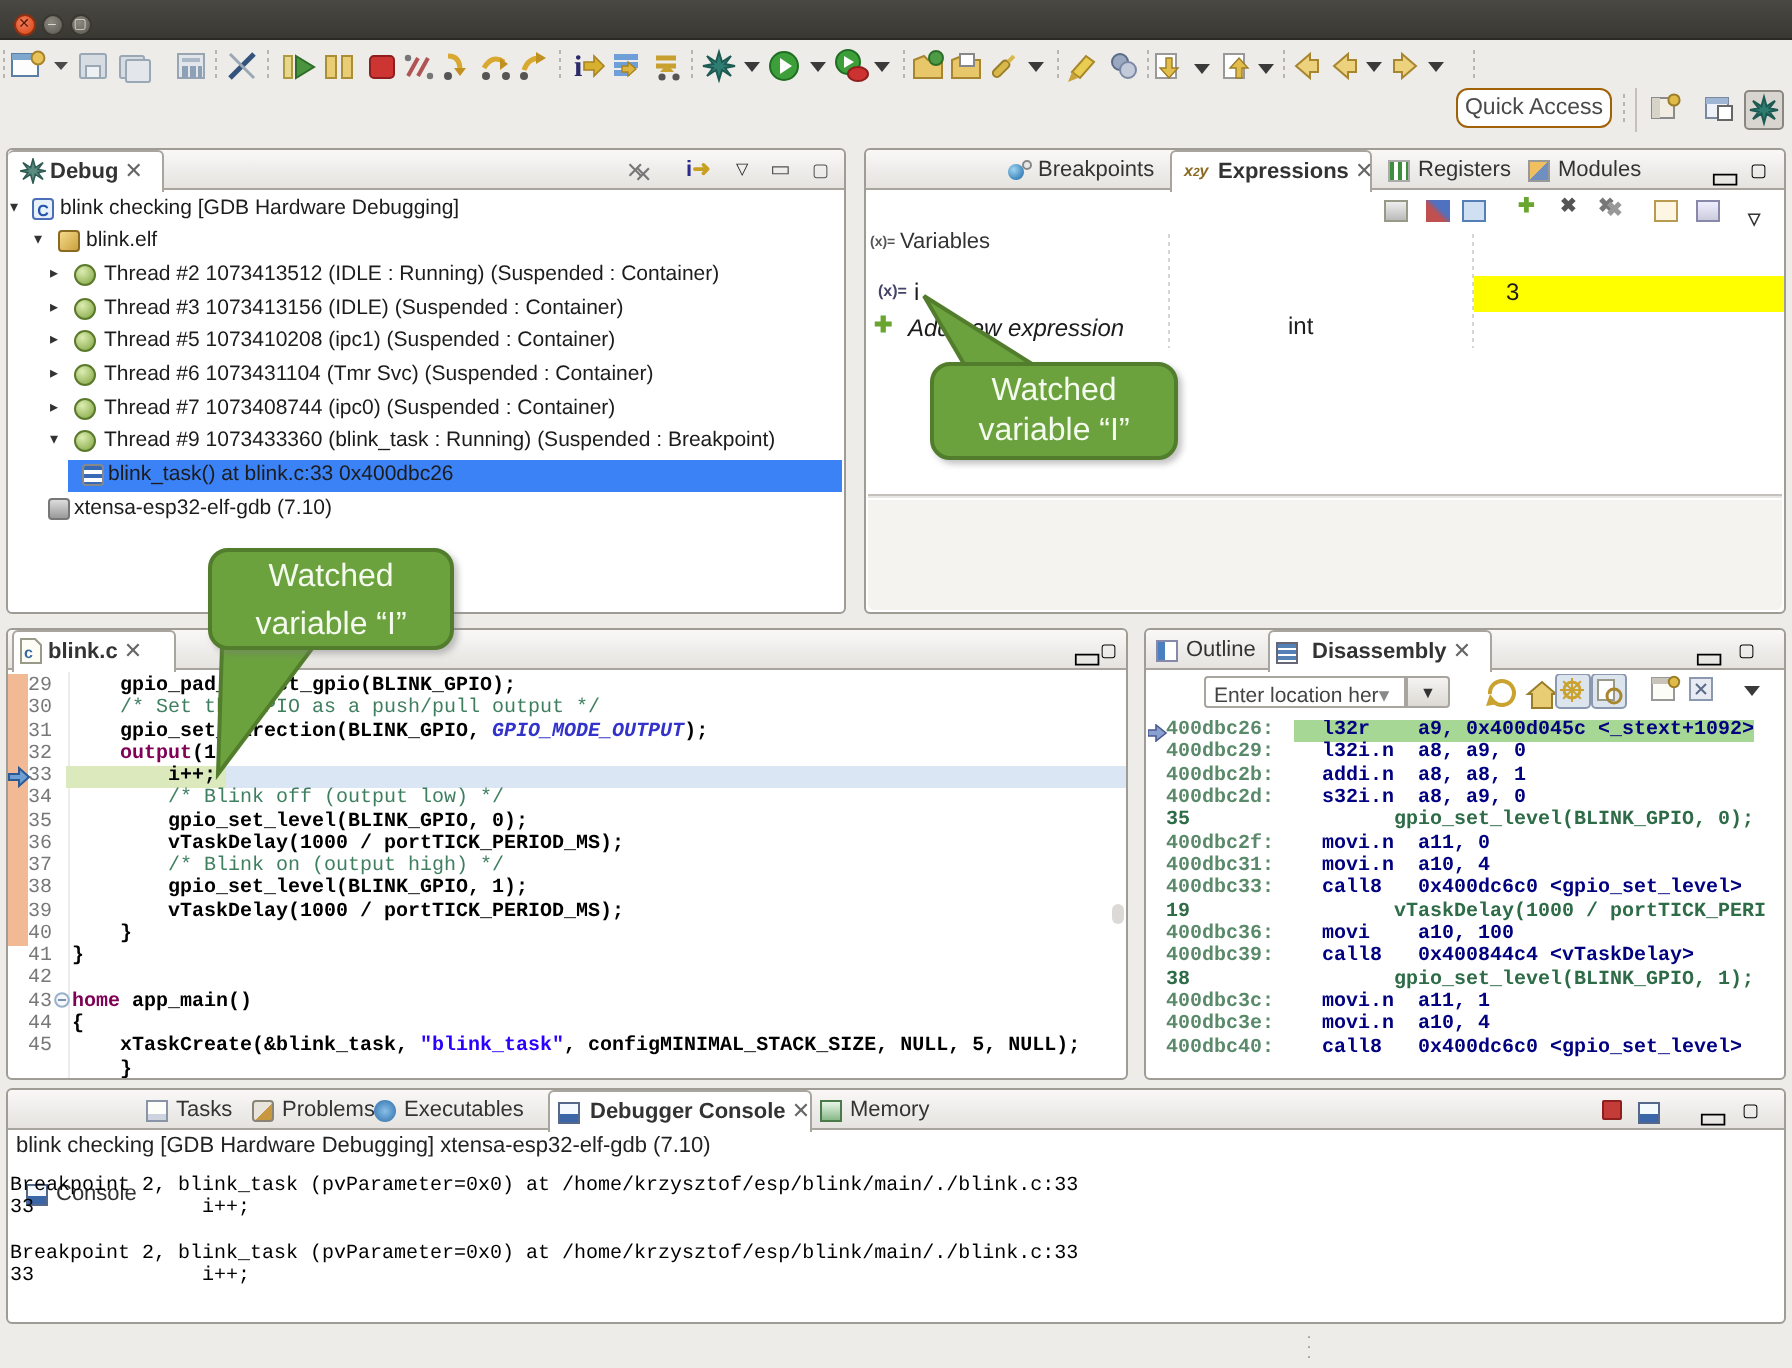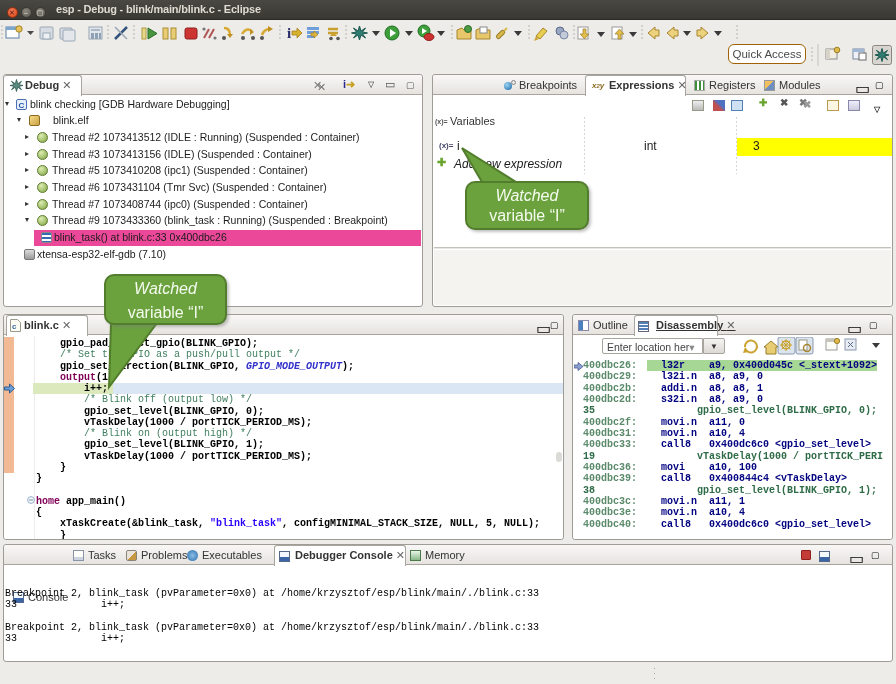--- a/index.html
+++ b/index.html
@@ -75,21 +75,21 @@
 
 
 #console-panel { left:3px; top:544px; width:890px; height:118px; }
 #con-label { position:absolute; left:4px; top:22px; font-size:11px; color:#222; }
 #con-pre { position:absolute; left:1px; top:43px; font-size:10px; line-height:11.3px; color:#000; }
 
 
 .callout { position:absolute; background:#6ba23e; border:2px solid #527d2c; border-radius:10px;
   color:#f4fbee; font-size:16px; text-align:center; z-index:30;
   box-shadow:2px 2px 3px rgba(120,120,120,0.45); }
-.callout .l1 { margin-top:4px;font-style:italic; }
+.callout .l1 { margin-top:4px; }
 .callout .l2 { margin-top:4px; }
 svg.tail { position:absolute; z-index:29; overflow:visible; }
 
 
 .arr { position:absolute; left:1px; top:2px; font-size:8px; color:#333; }
 .ic { position:absolute; top:2px; width:11px; height:11px; text-decoration:none;
   font-size:8px; font-weight:bold; text-align:center; line-height:11px; border-radius:2px; }
 .ic-elf { background:linear-gradient(135deg,#f5d98a,#caa23f); border:1px solid #8a6a20; }
 .ic-th  { background:radial-gradient(circle at 35% 30%,#dcedb2,#7fa33e); border:1px solid #5b7a2c; border-radius:50%; }
 .ic-sf  { background:repeating-linear-gradient(#3769b5 0 2px,#fdfdfd 2px 4px); border:1px solid #888; }
@@ -104,21 +104,20 @@
 #expr-toolbar { position:absolute; left:0; top:22px; width:459px; height:20px; }
 .etxt { position:absolute; font-size:12px; color:#1c1c1c; }
 </style>
 </head>
 <body>
 
 <div id="titlebar">
   <div class="wbtn" id="btn-close">✕</div>
   <div class="wbtn" id="btn-min">–</div>
   <div class="wbtn" id="btn-max">▢</div>
-  <div id="title-text">esp - Debug - blink/main/blink.c - Eclipse</div>
 </div>
 
 <div id="toolbar">
 <svg width="896" height="24" viewBox="0 0 896 24">
   <g>
 
     <g stroke="#b9b6b1" stroke-dasharray="2,2">
           <line x1="2" y1="4" x2="2" y2="20"></line>
           <line x1="108" y1="4" x2="108" y2="20"></line>
           <line x1="134" y1="4" x2="134" y2="20"></line>
@@ -261,21 +260,21 @@
   </div>
   <div id="debug-tree">
     <div class="trow" style="left:0;top:1px;">
         <span class="arr">▾</span>
         <ins class="ic" style="left:12px;background:#e8f0fa;border:1px solid #4a6fb8;color:#2255aa;">C</ins>
         <span class="tx" style="left:26px;">blink checking [GDB Hardware Debugging]</span>
       </div>
     <div class="trow" style="left:0;top:17px;">
         <span class="arr" style="left:13px;">▾</span>
         <ins class="ic ic-elf" style="left:25px;"></ins>
-        <span class="tx" style="left:49px;">blink.elf</span>
+        <span class="tx" style="left:39px;">blink.elf</span>
       </div>
     <div class="trow" style="left:0;top:34px;">
         <span class="arr" style="left:21px;">▸</span>
         <ins class="ic ic-th" style="left:33px;"></ins>
         <span class="tx" style="left:48px;">Thread #2 1073413512 (IDLE : Running) (Suspended : Container)</span>
       </div>
     <div class="trow" style="left:0;top:51px;">
         <span class="arr" style="left:21px;">▸</span>
         <ins class="ic ic-th" style="left:33px;"></ins>
         <span class="tx" style="left:48px;">Thread #3 1073413156 (IDLE) (Suspended : Container)</span>
@@ -293,21 +292,21 @@
     <div class="trow" style="left:0;top:101px;">
         <span class="arr" style="left:21px;">▸</span>
         <ins class="ic ic-th" style="left:33px;"></ins>
         <span class="tx" style="left:48px;">Thread #7 1073408744 (ipc0) (Suspended : Container)</span>
       </div>
     <div class="trow" style="left:0;top:117px;">
         <span class="arr" style="left:21px;">▾</span>
         <ins class="ic ic-th" style="left:33px;"></ins>
         <span class="tx" style="left:48px;">Thread #9 1073433360 (blink_task : Running) (Suspended : Breakpoint)</span>
       </div>
-    <div class="trow" style="left:30px;top:134px;right:1px;background:#ec4899;">
+    <div class="trow" style="left:30px;top:134px;right:1px;background:#3b82f6;">
         <ins class="ic ic-sf" style="left:7px;"></ins>
         <span class="tx" style="left:20px;">blink_task() at blink.c:33 0x400dbc26</span>
       </div>
     <div class="trow" style="left:0;top:151px;">
         <ins class="ic ic-gdb" style="left:20px;"></ins>
         <span class="tx" style="left:33px;">xtensa-esp32-elf-gdb (7.10)</span>
       </div>
   </div>
 </div>
 
@@ -333,21 +332,21 @@
     <i class="xico" style="left:394px;background:#fdf6e3;border:1px solid #b89b50;"></i>
     <i class="xico" style="left:415px;background:linear-gradient(#eef,#ccd);border:1px solid #88a;"></i>
     <b class="xg" style="left:441px;color:#333;font-size:8px;top:8px;">▽</b>
   </div>
   <div id="expr-table">
     <div style="position:absolute;left:151px;top:42px;width:1px;height:57px;background:repeating-linear-gradient(#d8d6d2 0 2px,transparent 2px 4px);"></div>
     <div style="position:absolute;left:303px;top:42px;width:1px;height:57px;background:repeating-linear-gradient(#d8d6d2 0 2px,transparent 2px 4px);"></div>
     <div style="position:absolute;left:304px;top:62.5px;width:155px;height:18px;background:#ffff00;"></div>
     <span class="etxt" style="left:6px;top:66px;color:#446;font-size:8px;font-weight:bold;">(x)=</span>
     <span class="etxt" style="left:24px;top:64px;">i</span>
-    <span class="etxt" style="left:167px;top:64px;padding-left:44px;">int</span>
+    <span class="etxt" style="left:167px;top:81px;padding-left:44px;">int</span>
     <span class="etxt" style="left:320px;top:64px;">3</span>
     <b class="xg" style="left:4px;top:81px;color:#6aa52f;font-size:11px;">✚</b>
     <span class="etxt" style="left:21px;top:82px;font-style:italic;">Add new expression</span>
     <div style="position:absolute;left:1px;top:172px;width:457px;height:2px;background:#e8e6e2;border-top:1px solid #c4c1bc;"></div>
     <div style="position:absolute;left:1px;top:175px;width:457px;height:55px;background:#f4f3f0;border-radius:0 0 3px 3px;"></div>
   </div>
 </div>
 
 <div class="panel" id="editor-panel">
   <div class="tabbar"></div>
@@ -364,20 +363,37 @@
     <svg style="position:absolute;left:0px;top:47px;" width="11" height="11" viewBox="0 0 11 11">
         <path d="M0.5 4 h5 V1 l5 4.5 l-5 4.5 V7 H0.5 z" fill="#6d9fd4" stroke="#2d5a94" stroke-width="1"></path>
       </svg>
     <svg style="position:absolute;left:23px;top:160px;" width="8" height="8" viewBox="0 0 8 8">
         <circle cx="4" cy="4" r="3.4" fill="#f4f8fc" stroke="#9ab0c8"></circle>
         <line x1="2" y1="4" x2="6" y2="4" stroke="#7a90a8"></line>
       </svg>
     <div style="position:absolute;right:1px;top:116px;width:6px;height:10px;background:#dcdad6;border-radius:3px;"></div>
     <div id="cur-blue" style="position:absolute;left:29px;top:47px;width:530px;height:11px;background:#dbe6f5;"></div>
     <div id="cur-green" style="position:absolute;left:29px;top:47px;width:80px;height:11px;background:#dbe9bd;"></div>
+    <pre id="linenums">29
+30
+31
+32
+33
+34
+35
+36
+37
+38
+39
+40
+41
+42
+43
+44
+45</pre>
     <pre id="code">    gpio_pad_select_gpio(BLINK_GPIO);
 <span class="cm">    /* Set the GPIO as a push/pull output */</span>
     gpio_set_direction(BLINK_GPIO, <span class="mac">GPIO_MODE_OUTPUT</span>);
     <span class="kw">output</span>(1)
         i++;
 <span class="cm">        /* Blink off (output low) */</span>
         gpio_set_level(BLINK_GPIO, 0);
         vTaskDelay(1000 / portTICK_PERIOD_MS);
 <span class="cm">        /* Blink on (output high) */</span>
         gpio_set_level(BLINK_GPIO, 1);
@@ -389,21 +405,21 @@
 {
     xTaskCreate(&amp;blink_task, <span class="str">"blink_task"</span>, configMINIMAL_STACK_SIZE, NULL, 5, NULL);
     }</pre>
   </div>
 </div>
 
 <div class="panel" id="disasm-panel">
   <div class="tabbar"></div>
   <div id="dis-tabs">
     <span class="tabtxt" style="left:5px;"><i class="mini" style="background:linear-gradient(90deg,#4a7fc0 40%,#fff 40%);border:1px solid #88a;"></i>Outline</span>
-    <div class="tab active" style="left:61px;width:84px;padding-left:21px;text-decoration:underline;">Disassembly <span style="font-weight:normal;color:#666;">✕</span></div>
+    <div class="tab active" style="left:61px;width:112px;padding-left:21px;">Disassembly <span style="font-weight:normal;color:#666;">✕</span></div>
     <span class="tabtxt" style="left:65px;top:5px;padding:0;">
         <i class="mini" style="background:repeating-linear-gradient(#5580b5 0 2px,#fff 2px 3px);border:1px solid #667;"></i>
       </span>
     <span class="minmax" style="right:36px;top:4px;">▭</span>
     <span class="minmax" style="right:14px;top:5px;font-size:9px;">▢</span>
   </div>
   <div id="dis-toolbar">
     <div style="position:absolute;left:29px;top:1px;width:101px;height:16px;background:#fff;border:1px solid #a8a49e;border-radius:2px 0 0 2px;font-size:10.5px;color:#444;padding:2px 0 0 4px;">Enter location her<span style="color:#888;">▾</span></div>
     <div style="position:absolute;left:130px;top:1px;width:22px;height:16px;background:linear-gradient(#f5f4f2,#dcd9d4);border:1px solid #a8a49e;border-radius:0 2px 2px 0;text-align:center;font-size:8px;color:#333;padding-top:3px;">▼</div>
     <svg style="position:absolute;left:162px;top:0px;" width="150" height="20" viewBox="0 0 150 20">
@@ -468,20 +484,21 @@
         <i class="mini" style="background:linear-gradient(#f4f8ff 55%,#3a66a8 55%);border:1px solid #55688a;"></i>
       </span>
     <span class="tabtxt" style="left:406px;"><i class="mini" style="background:linear-gradient(#e8f5e8,#88b888);border:1px solid #4a7a4a;"></i>Memory</span>
     <span style="position:absolute;left:797px;top:5px;width:10px;height:10px;background:#c43c38;border:1px solid #8e1f1e;border-radius:1px;"></span>
     <span class="tabtxt" style="left:815px;top:5px;padding:0;">
         <i class="mini" style="background:linear-gradient(#f4f8ff 55%,#3a66a8 55%);border:1px solid #55688a;"></i>
       </span>
     <span class="minmax" style="right:34px;top:4px;">▭</span>
     <span class="minmax" style="right:12px;top:5px;font-size:9px;">▢</span>
   </div>
+  <div id="con-label">blink checking [GDB Hardware Debugging] xtensa-esp32-elf-gdb (7.10)</div>
   <div id="con-pre-wrap">
       <pre id="con-pre">Breakpoint 2, blink_task (pvParameter=0x0) at /home/krzysztof/esp/blink/main/./blink.c:33
 33              i++;
 
 Breakpoint 2, blink_task (pvParameter=0x0) at /home/krzysztof/esp/blink/main/./blink.c:33
 33              i++;</pre>
     </div>
 </div>
 
 <div style="position:absolute;left:653px;top:666px;font-size:9px;color:#999;letter-spacing:0;line-height:5px;">·<br>·<br>·</div>

